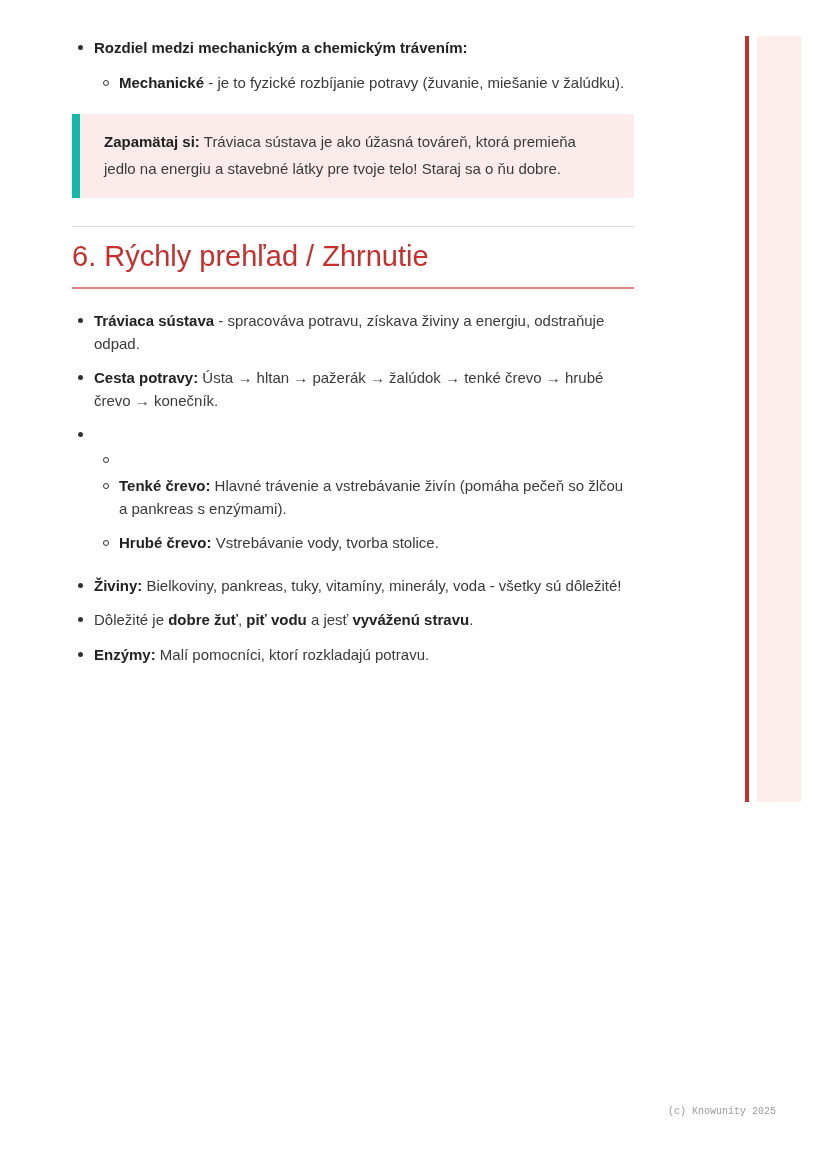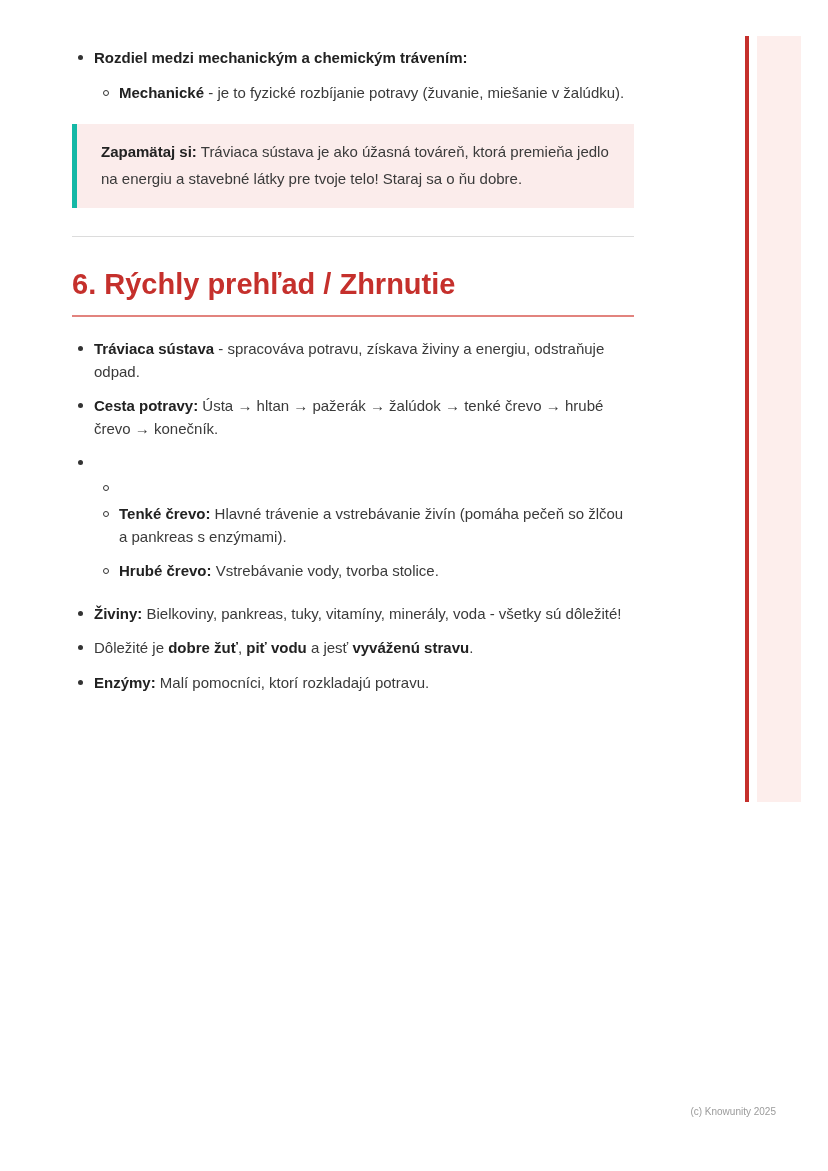--- a/index.html
+++ b/index.html
@@ -10,57 +10,58 @@
     font-family: "Liberation Sans", sans-serif;
     color: #333333;
     overflow: hidden;
   }
   .page { position: absolute; inset: 0; background: #ffffff; }
 
   
   .side-band { position: absolute; left: 757px; top: 36px; width: 44px; height: 766px; background: #fdeeec; }
   .side-line { position: absolute; left: 745px; top: 36px; width: 4px; height: 766px; background: #c5302c; }
 
-  .content { position: absolute; left: 72px; top: 47px; width: 562px; font-size: 15px; line-height: 1.5; }
+  .content { position: absolute; left: 72px; top: 37px; width: 562px; font-size: 15px; line-height: 1.5; }
 
   .li { display: flex; align-items: flex-start; margin-bottom: 12px; }
   .bullet { flex: 0 0 auto; margin-top: 8px; }
   .disc   { width: 5px; height: 5px; border-radius: 50%; background: #333333; margin-left: 6px; margin-right: 11px; }
   .circle { width: 6px; height: 6px; border-radius: 50%; border: 1px solid #333333; background: transparent; margin-left: 6px; margin-right: 10px; margin-top: 8px; }
   .sub { margin-left: 25px; }
   .txt { color: #3a3a3a; }
   strong { font-weight: bold; color: #222222; }
   .organ-group { margin-bottom: 20px; }
 
   .callout {
     margin-top: 20px;
     background: #fbeceb;
-    border-left: 5px solid #14b8a6;
+    border-left: 8px solid #14b8a6;
     padding: 15px 24px 16px 24px;
     line-height: 1.78;
     color: #3a3a3a;
   }
 
   .divider { border: none; border-top: 1px solid #dcdcdc; margin-top: 28px; }
 
   .section-title {
-    margin-top: 30px;
+    margin-top: 12px;
     color: #c5302c;
     font-size: 29px;
-    font-weight: bold;
+    font-weight: normal;
     line-height: 1.2;
   }
   .heading-underline { border: none; border-top: 2px solid #e2837e; margin-top: 13px; margin-bottom: 21px; }
 
   .footer {
     position: absolute;
     right: 52px;
     bottom: 54px;
     font-size: 10px;
     color: #9b9b9b;
+    font-family: Liberation Mono, monospace;
   }
 </style>
 </head>
 <body>
 
 <div class="page">
 
   <div class="side-band"></div>
   <div class="side-line"></div>
 

